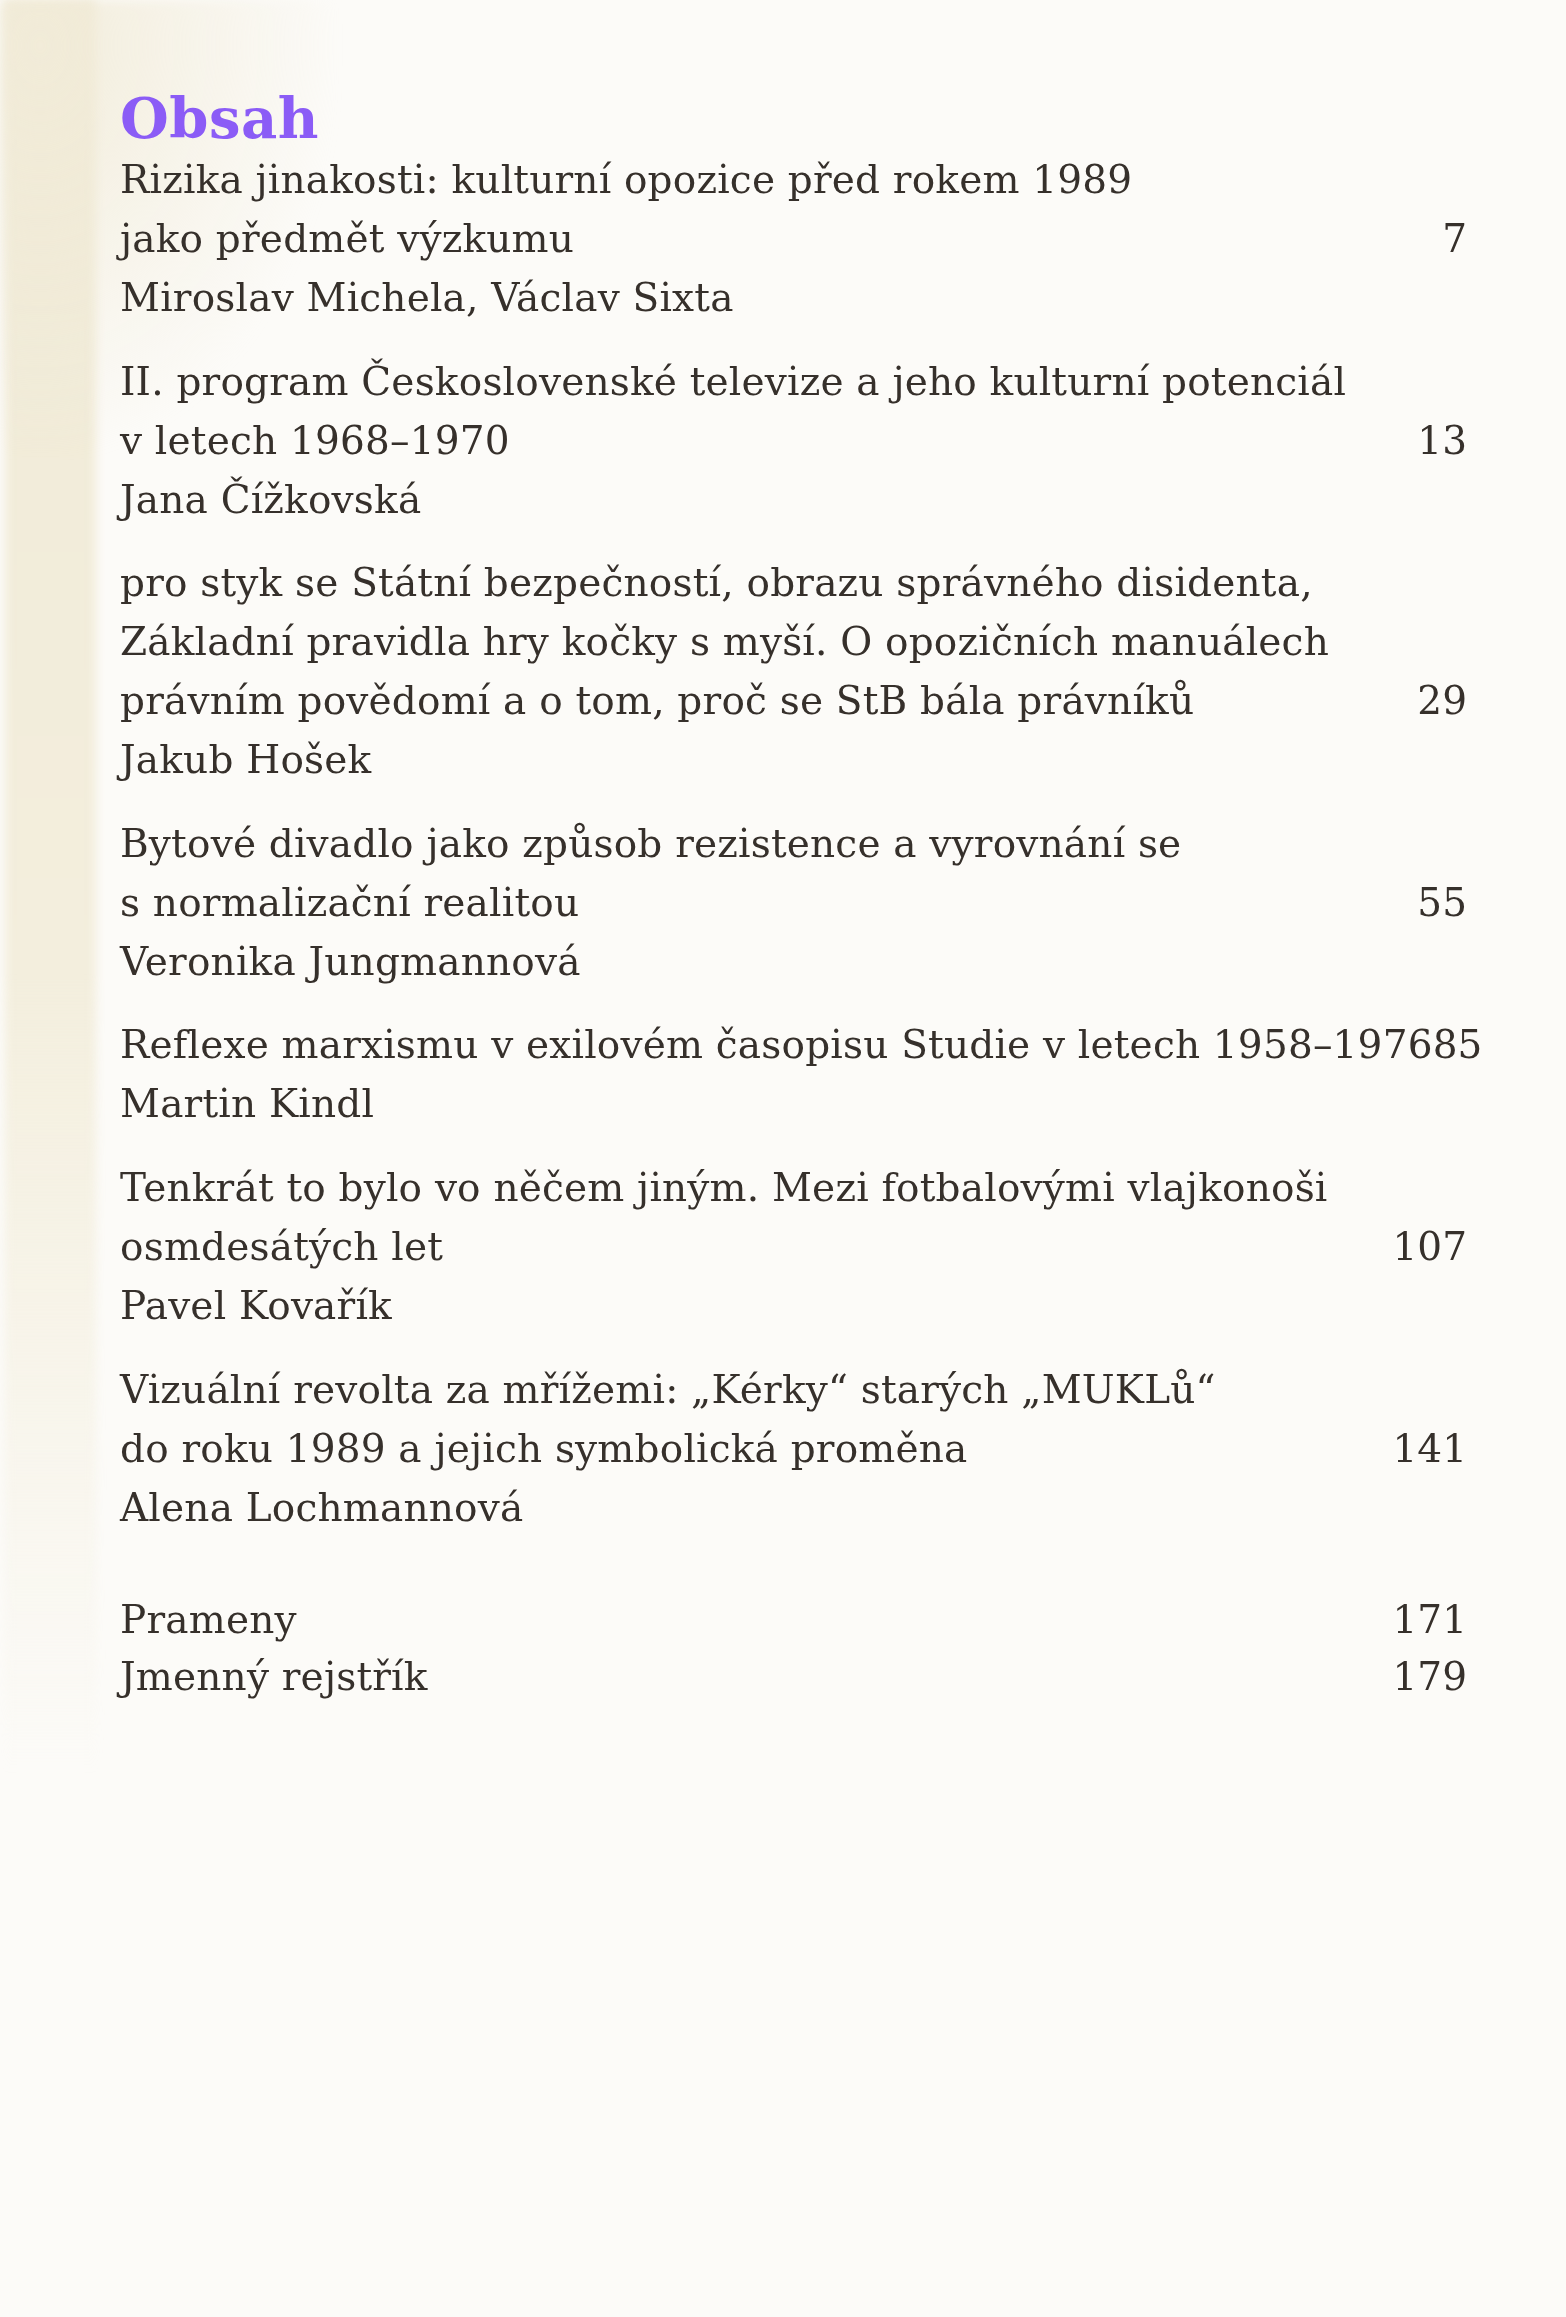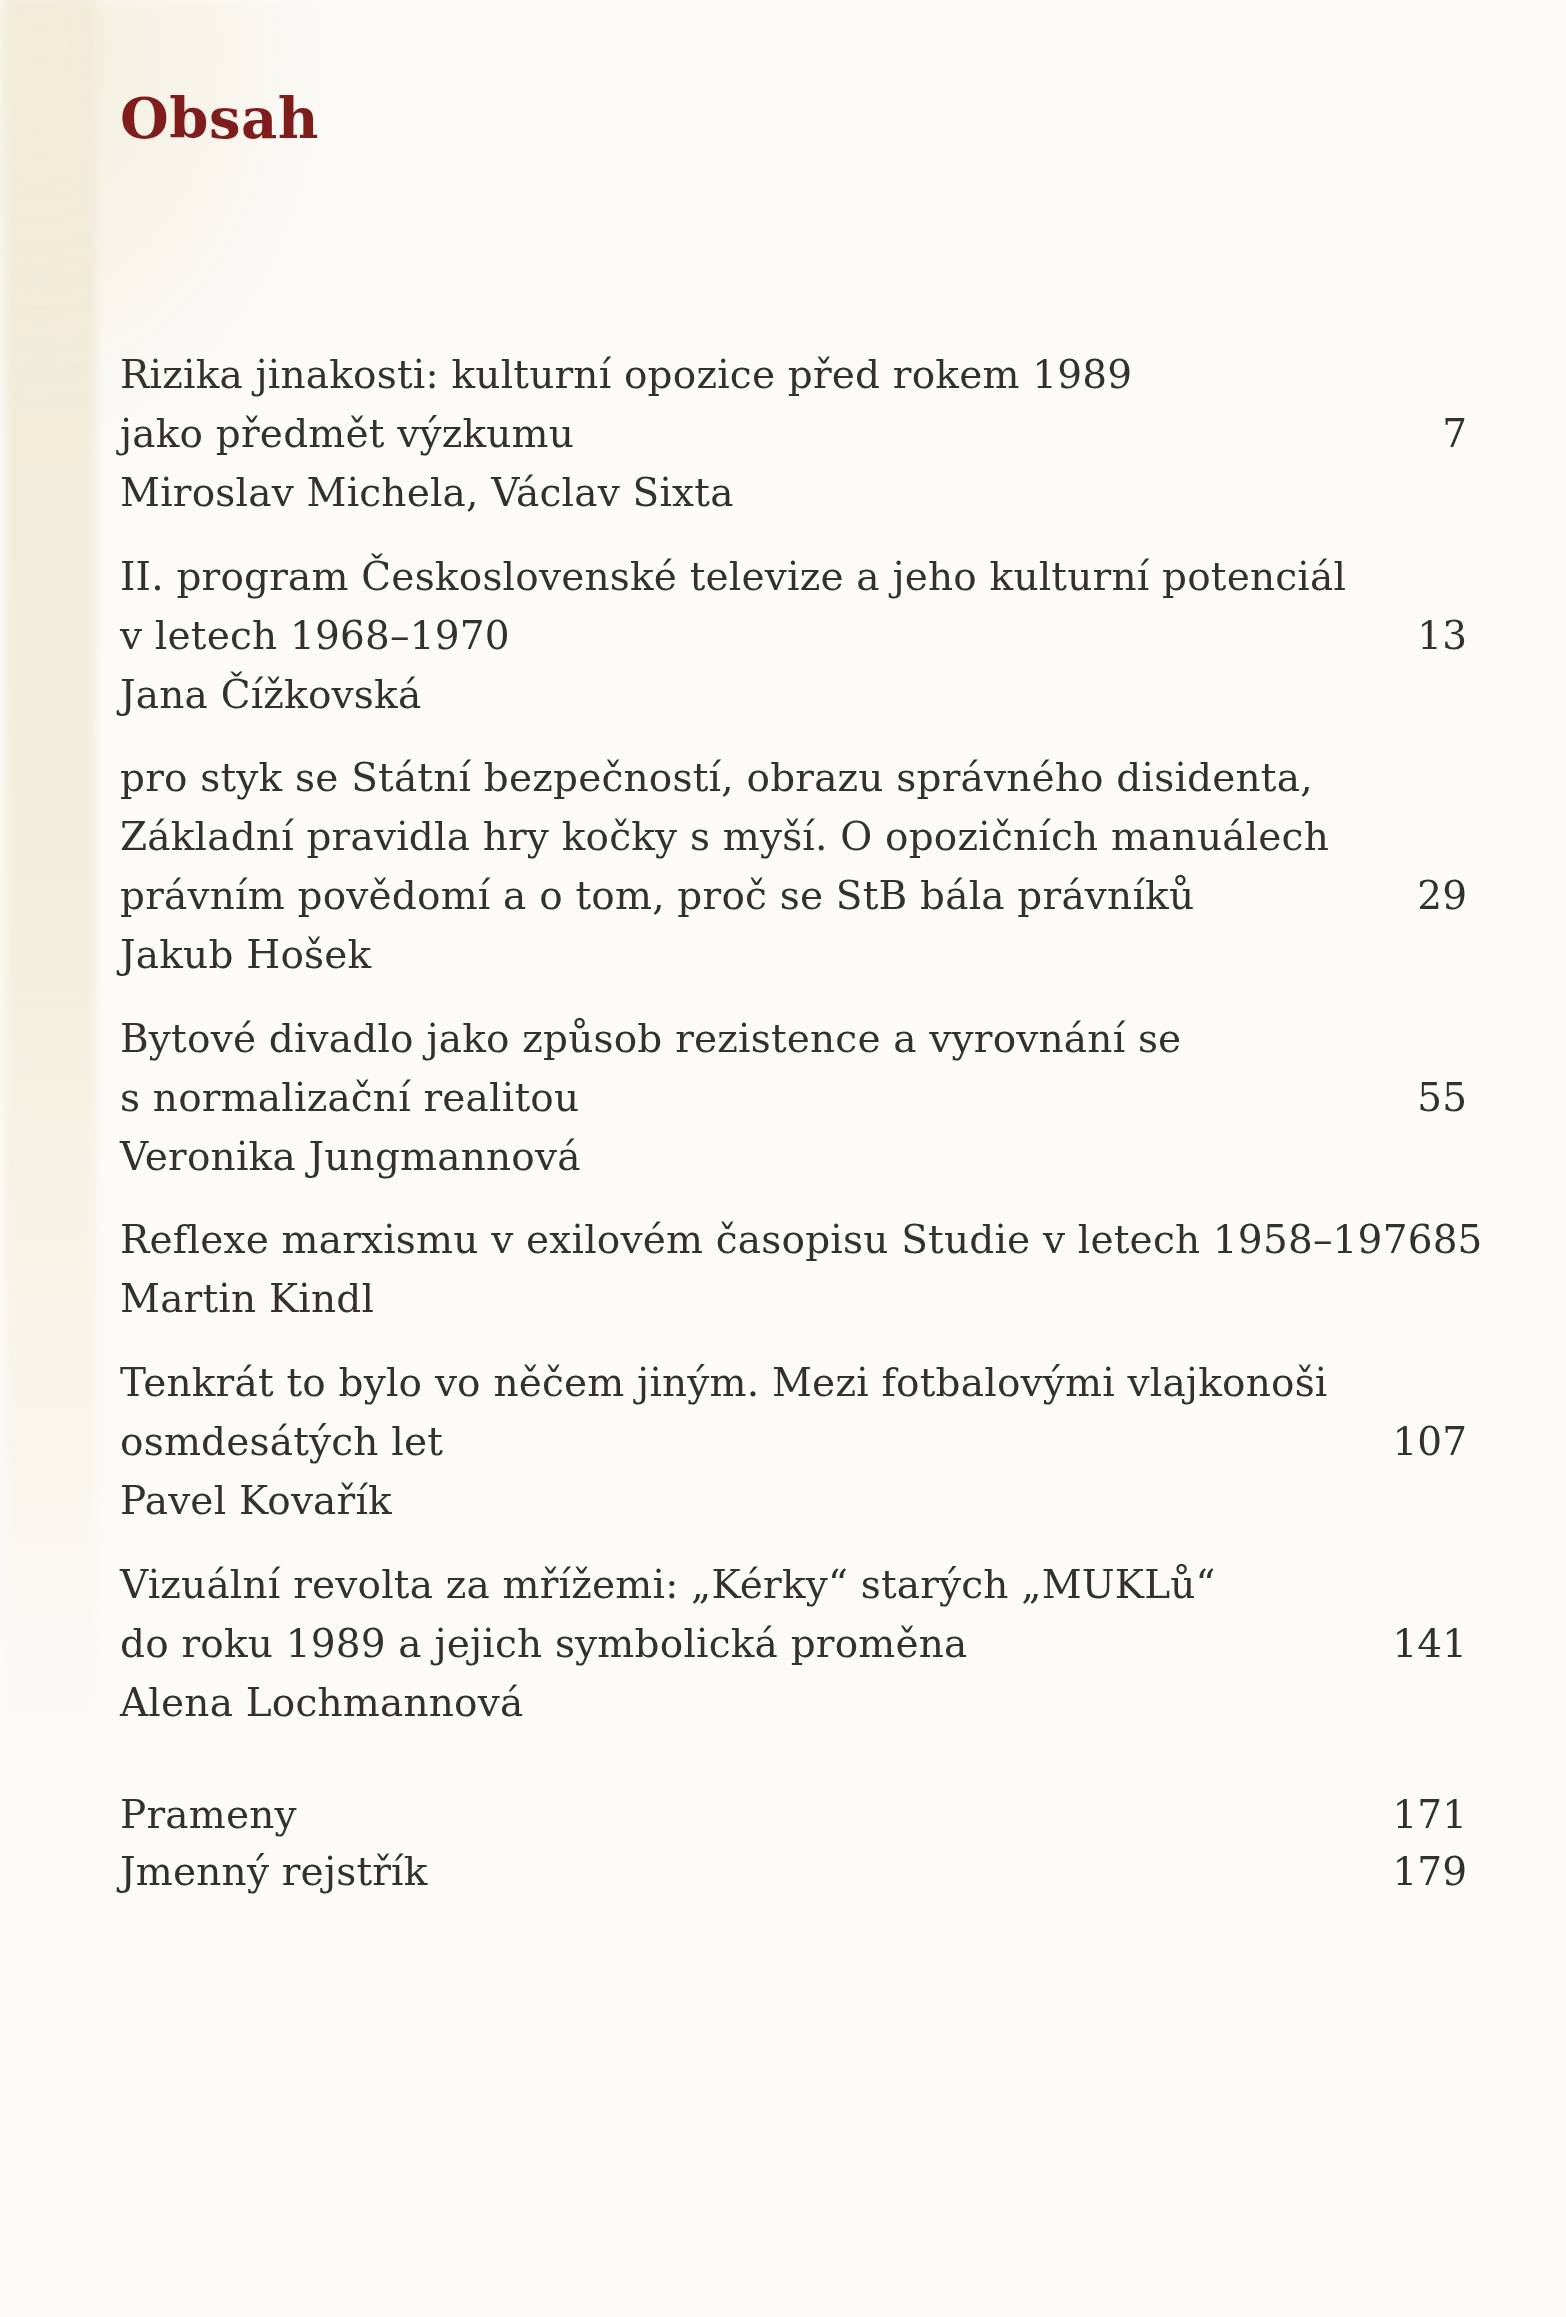--- a/index.html
+++ b/index.html
@@ -31,24 +31,24 @@
   }
   .content {
     position: relative;
     padding: 87px 99px 0 120px;
   }
   h1.title {
     margin: 0;
     font-size: 56px;
     line-height: 63px;
     font-weight: bold;
-    color: #7f1d1d;
+    color: #8b5cf6;
     letter-spacing: 0.5px;
   }
-  .toc { margin-top: 195px; }
+  .toc { }
   .entry { margin-bottom: 24.6px; }
   .line {
     display: flex;
     align-items: baseline;
     font-size: 39px;
     line-height: 59px;
     white-space: nowrap;
   }
   .line .t { letter-spacing: 0.2px; }
   .line .author { }

